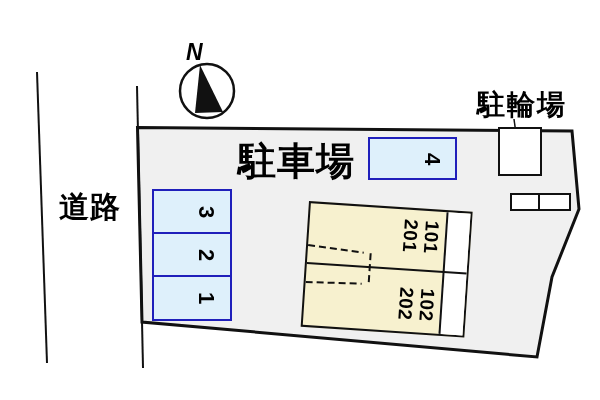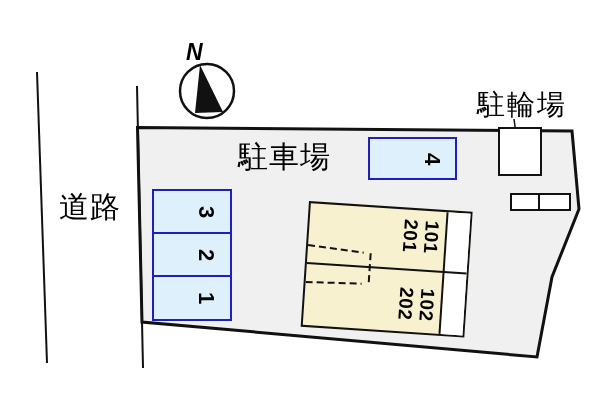--- a/index.html
+++ b/index.html
@@ -1,24 +1,24 @@
 <!DOCTYPE html>
 <html style="--plot-fill: #f0f0f0; --stall-fill: #def0fb; --stall-border: #1f1fbb; --building-fill: #f7f1cf; --ink: #111111;"><head>
 <meta charset="utf-8">
 <style>
   html,body{margin:0;padding:0;background:#fff;}
   .canvas{position:relative;width:600px;height:400px;background:#fff;overflow:hidden;
           font-family:"Liberation Sans",sans-serif;color:#000;}
   svg.base{position:absolute;left:0;top:0;}
   .plot{fill:var(--plot-fill);stroke:var(--ink);stroke-width:3;stroke-linejoin:miter;}
   .ink-line{stroke:var(--ink);}
-  .lbl{position:absolute;color:#000;font-weight:400;line-height:1;white-space:nowrap;}
+  .lbl{position:absolute;color:#000;font-weight:700;line-height:1;white-space:nowrap;}
   .lbl.north{left:186px;top:41px;font-size:23px;font-weight:700;font-style:italic;}
   .lbl.road{left:59px;top:192px;font-size:30px;letter-spacing:1px;}
-  .lbl.lot{left:238px;top:142px;font-size:30px;letter-spacing:1px;}
+  .lbl.lot{left:238px;top:142px;font-size:38px;letter-spacing:1px;}
   .lbl.bike{left:477px;top:91px;font-size:28px;letter-spacing:2px;}
   .lbl.storage{left:506px;top:216px;font-size:30px;letter-spacing:1px;}
   .stall{position:absolute;background:var(--stall-fill);border:2px solid var(--stall-border);
          box-sizing:border-box;display:flex;align-items:center;justify-content:center;}
   .stall .num{font-size:22px;font-weight:600;transform:rotate(90deg);position:relative;}
   .s1{left:152px;top:275px;width:80px;height:46px;}
   .s2{left:152px;top:232px;width:80px;height:45px;}
   .s3{left:152px;top:189px;width:80px;height:45px;}
   .s4{left:368px;top:137px;width:89px;height:43px;}
   .s1 .num,.s2 .num,.s3 .num{left:14px;}

